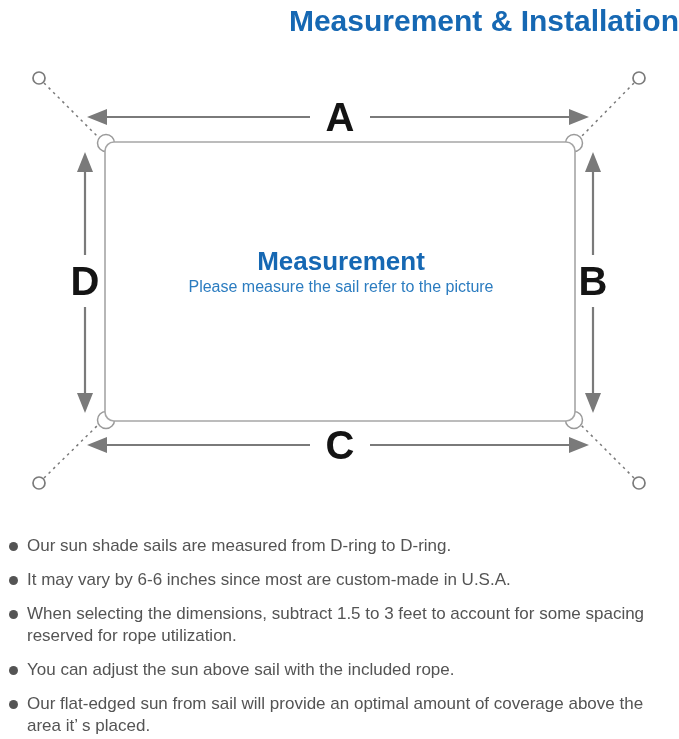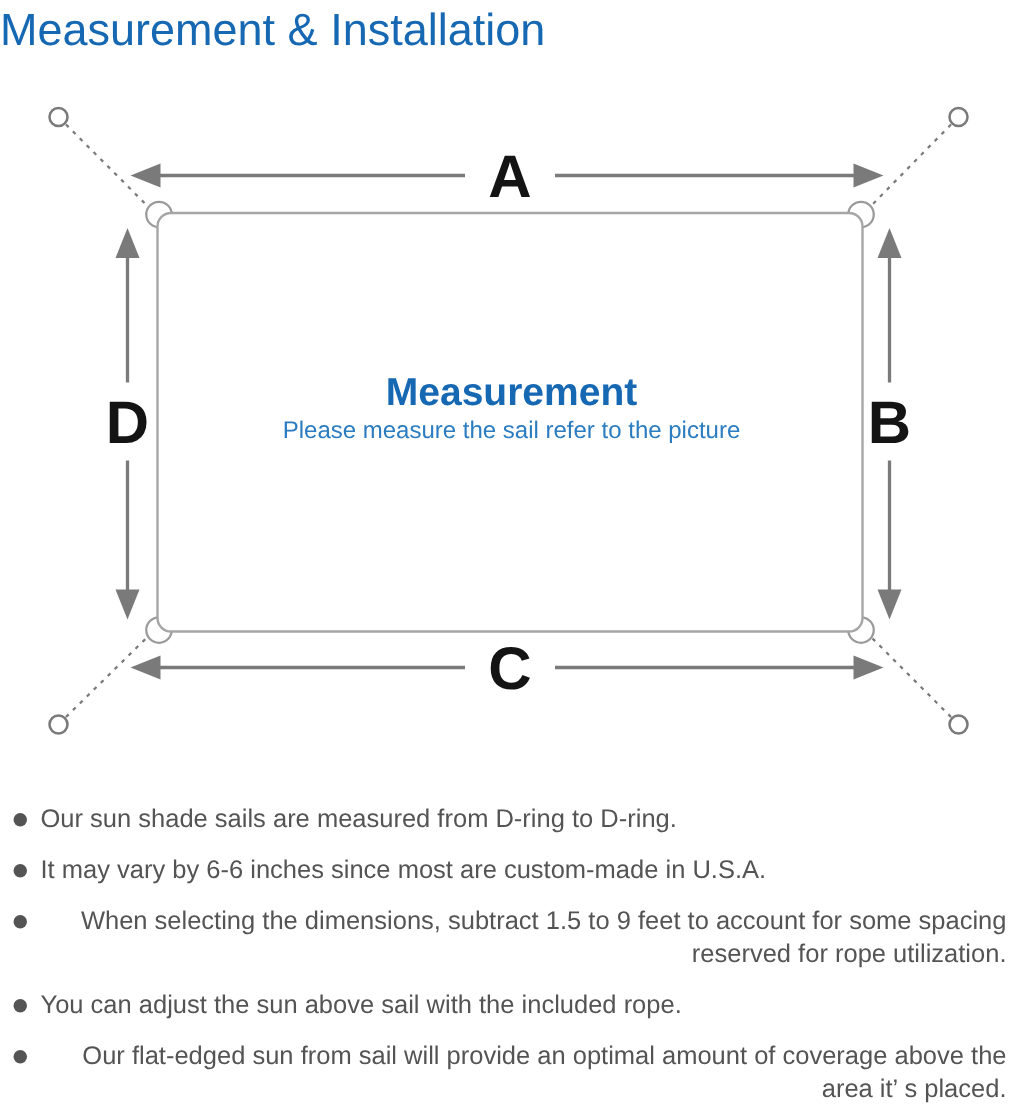--- a/index.html
+++ b/index.html
@@ -8,24 +8,24 @@
     background: #ffffff;
     width: 679px;
     height: 739px;
     overflow: hidden;
     font-family: "Liberation Sans", sans-serif;
   }
   .page { width: 679px; height: 739px; position: relative; }
 
   .page-title {
     margin: 4px 0 0 0;
-    text-align: left;
+    text-align: right;
     font-size: 30px;
     line-height: 34px;
-    font-weight: normal;
+    font-weight: bold;
     color: var(--title-blue, #1668b3);
     letter-spacing: 0px;
   }
 
   svg.sail-diagram { display: block; margin-top: 17px; }
 
   .ring      { fill: #ffffff; stroke: var(--line-gray, #7a7a7a); stroke-width: 1.7; }
   .rope      { stroke: var(--line-gray, #7a7a7a); stroke-width: 1.5; stroke-dasharray: 2.5 4; fill: none; }
   .bump      { fill: #ffffff; stroke: #9a9a9a; stroke-width: 1.5; }
   .sail      { fill: #ffffff; stroke: var(--sail-outline-gray, #a6a6a6); stroke-width: 1.6; }
@@ -66,21 +66,21 @@
     line-height: 22px;
   }
   ul.notes .dot {
     flex: 0 0 auto;
     width: 9px;
     height: 9px;
     border-radius: 50%;
     background: var(--note-gray, #545454);
     margin: 7px 9px 0 1px;
   }
-  ul.notes .note-text { max-width: 648px; text-align: right; }
+  ul.notes .note-text { max-width: 648px; }
 </style>
 </head>
 <body>
 
 <div class="page">
 
   <h1 class="page-title">Measurement &amp; Installation</h1>
 
   <svg class="sail-diagram" width="679" height="460" viewBox="0 0 679 460" xmlns="http://www.w3.org/2000/svg">
 
@@ -133,21 +133,21 @@
     <li>
       <span class="dot"></span>
       <span class="note-text">Our sun shade sails are measured from D-ring to D-ring.</span>
     </li>
     <li>
       <span class="dot"></span>
       <span class="note-text">It may vary by 6-6 inches since most are custom-made in U.S.A.</span>
     </li>
     <li>
       <span class="dot"></span>
-      <span class="note-text">When selecting the dimensions, subtract 1.5 to 9 feet to account for some spacing reserved for rope utilization.</span>
+      <span class="note-text">When selecting the dimensions, subtract 1.5 to 3 feet to account for some spacing reserved for rope utilization.</span>
     </li>
     <li>
       <span class="dot"></span>
       <span class="note-text">You can adjust the sun above sail with the included rope.</span>
     </li>
     <li>
       <span class="dot"></span>
       <span class="note-text">Our flat-edged sun from sail will provide an optimal amount of coverage above the area it’ s placed.</span>
     </li>
   </ul>

